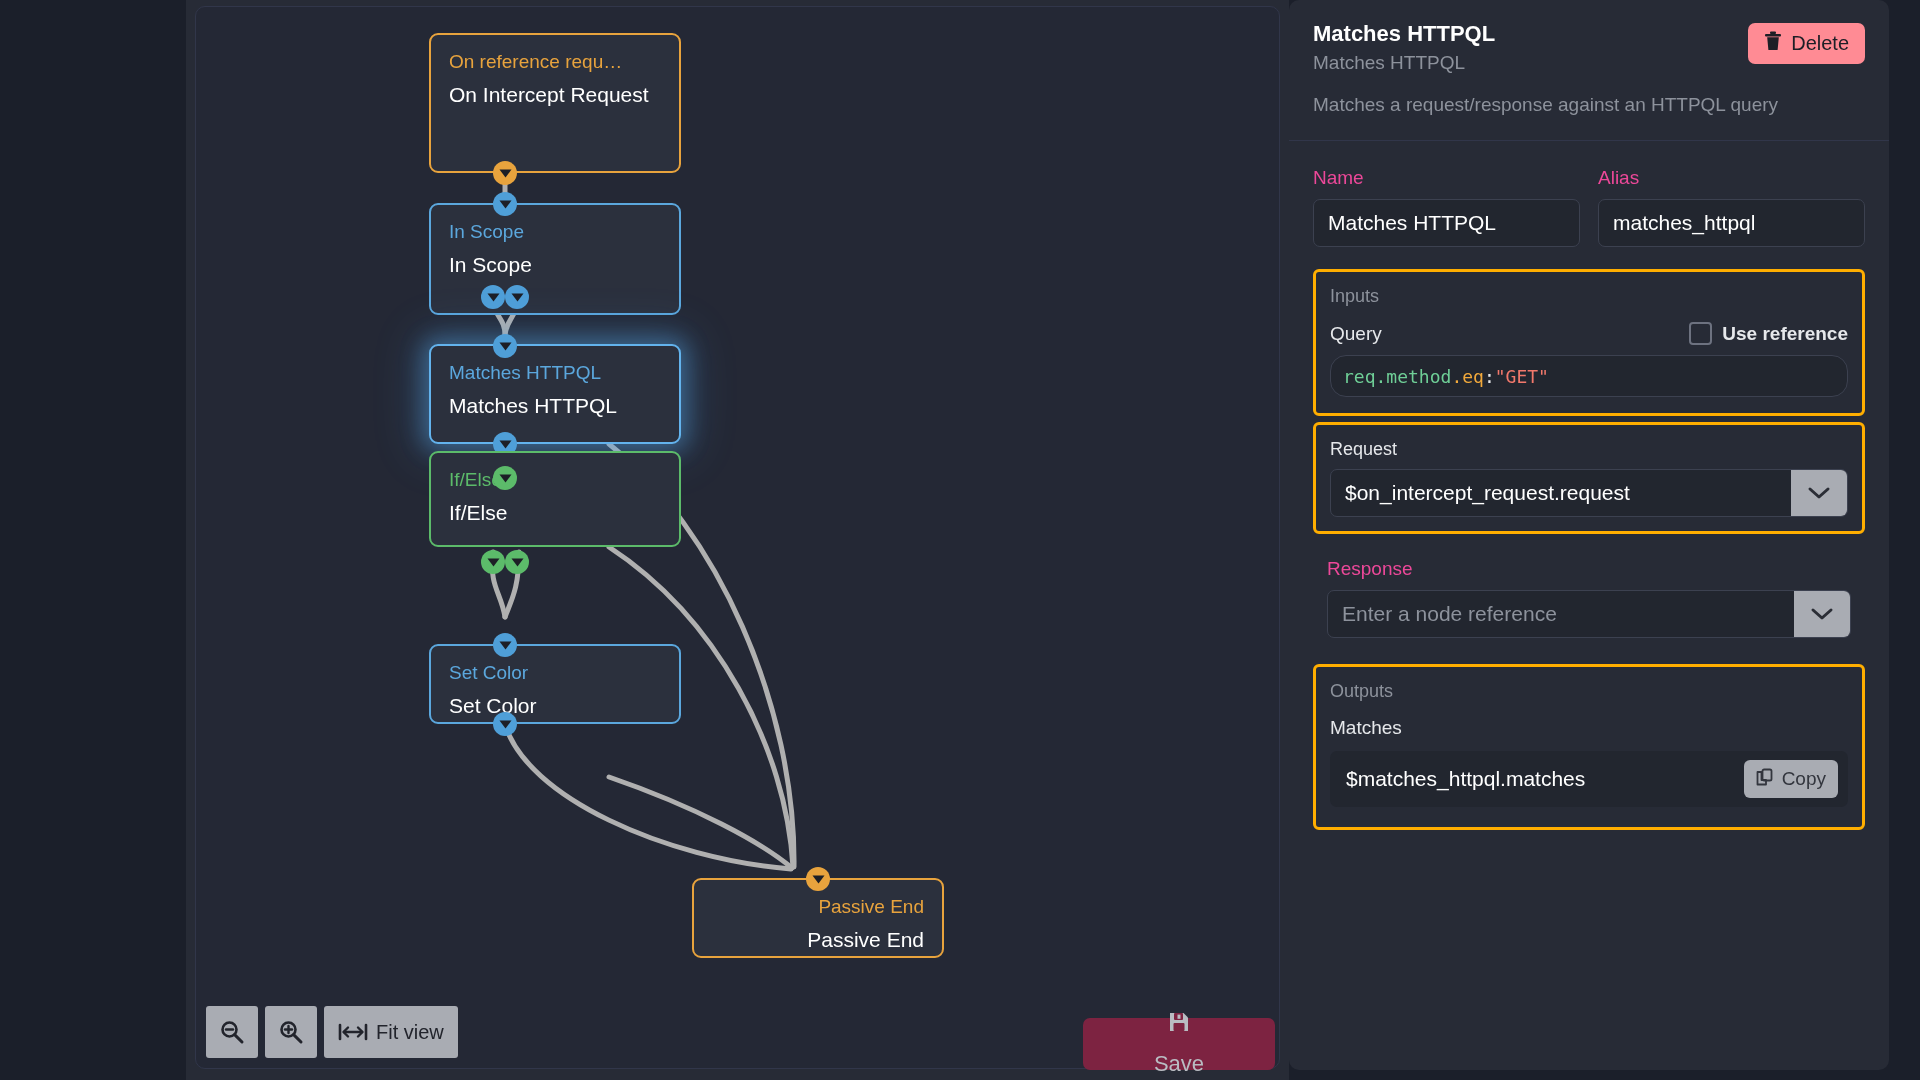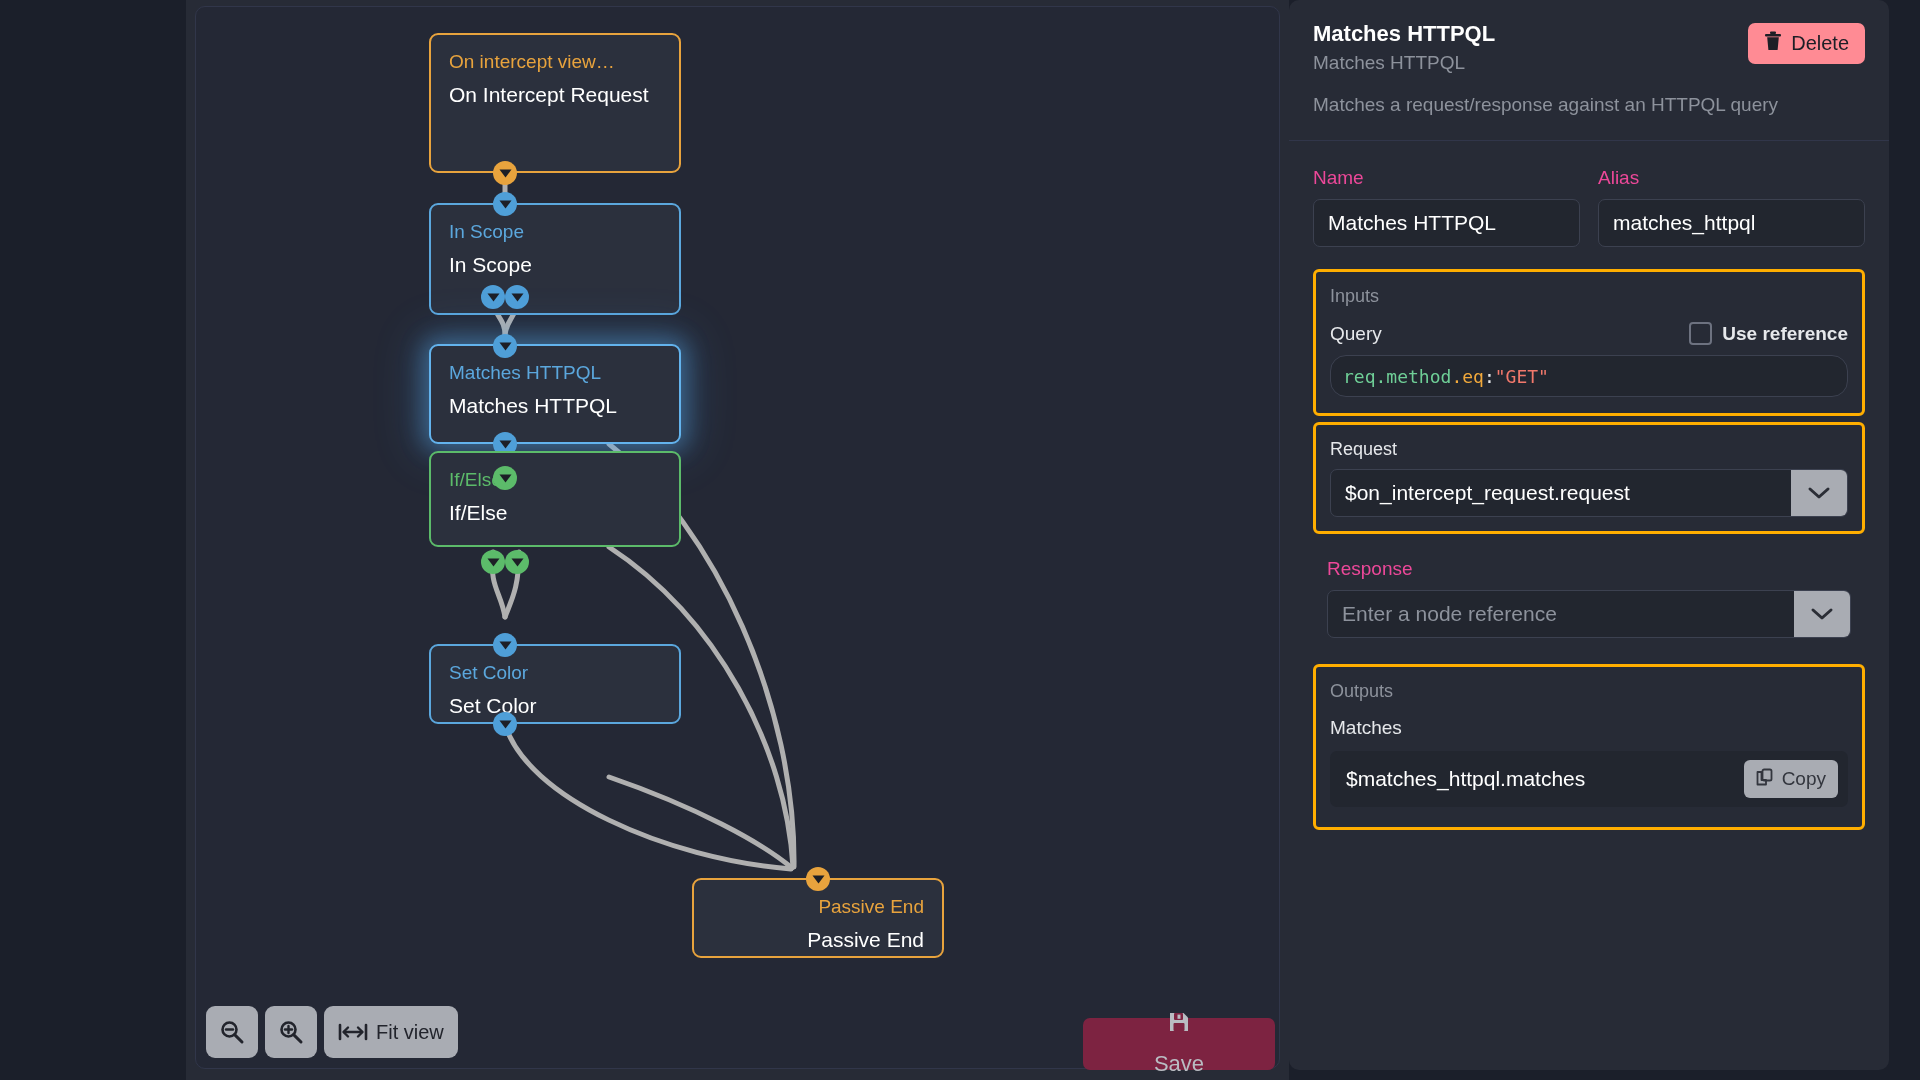--- a/index.html
+++ b/index.html
@@ -84,21 +84,21 @@
 
   
   .view-controls {
     position: absolute; left: 10px; bottom: 10px;
     display: flex; gap: 7px; align-items: center;
     z-index: 20;
   }
   .vc-btn {
     background: #a9acb3;
     border: none;
-    border-radius: 9px;
+    border-radius: 3px;
     height: 52px;
     min-width: 52px;
     display: flex; align-items: center; justify-content: center;
     gap: 8px;
     color: #22242c;
     font-size: 20px;
     font-family: "Liberation Sans", sans-serif;
     padding: 0 14px;
     cursor: pointer;
   }
@@ -304,21 +304,21 @@
 
             <path d="M 323 545 C 323 580, 316 592, 309 610"></path>
 
             <path d="M 413 770 C 500 800, 565 835, 596 861"></path>
 
             <path d="M 309 717 C 330 790, 470 852, 595 862"></path>
           </g>
         </svg>
 
         <div class="node orange" style="left:233px; top:26px; width:252px; height:140px;">
-          <div class="node-kind">On intercept view…</div>
+          <div class="node-kind">On reference requ…</div>
           <div class="node-title">On Intercept Request</div>
         </div>
         <div class="handle orange" style="left:297px; top:154px;">
           <svg width="13" height="9" viewBox="0 0 13 9">
               <path d="M0.5 0.5 L12.5 0.5 L6.5 8.5 Z" fill="#1d1f26"></path>
             </svg>
         </div>
 
         <div class="node blue" style="left:233px; top:196px; width:252px; height:112px;">
           <div class="node-kind">In Scope</div>

